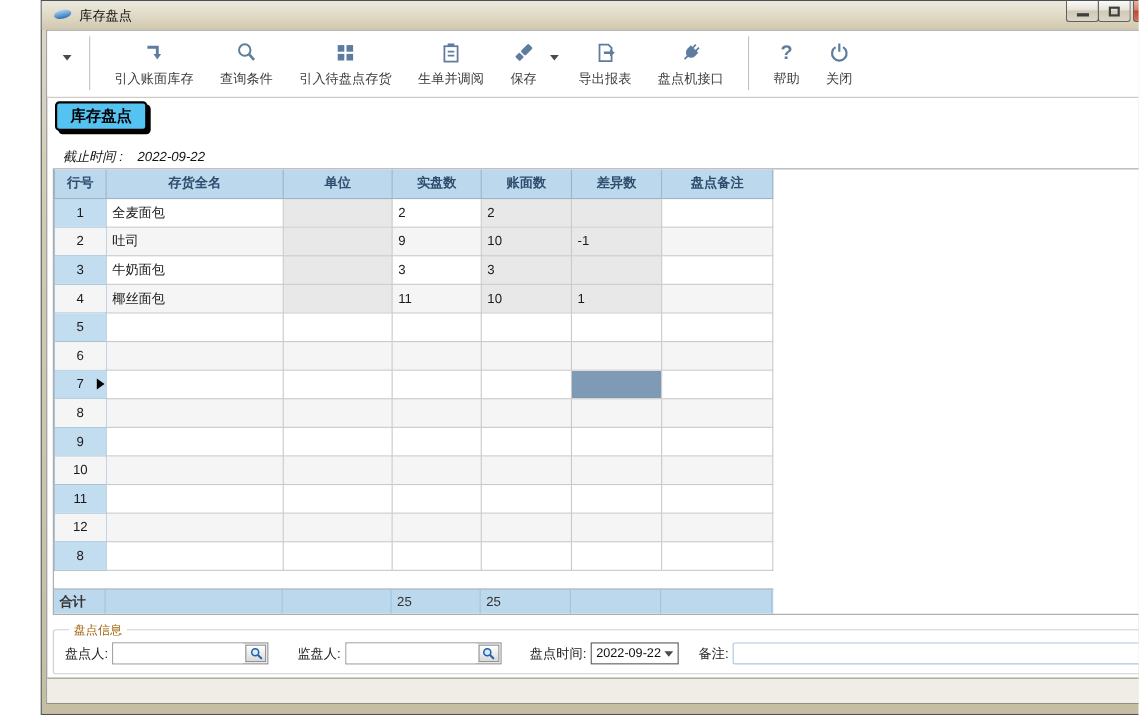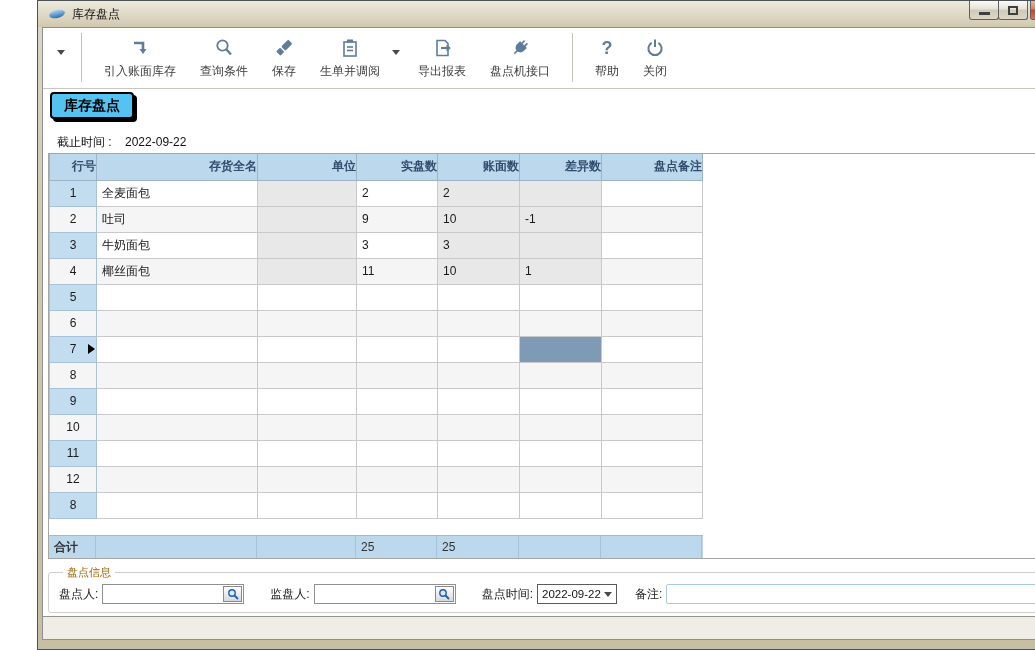--- a/index.html
+++ b/index.html
@@ -51,30 +51,30 @@
   .tri-up { border-left:4px solid transparent; border-right:4px solid transparent;
     border-bottom:5px solid #4a4a4a; }
   .tri-right { border-top:5px solid transparent; border-bottom:5px solid transparent;
     border-left:7px solid #000; }
 
   
   .tab-btn { position:absolute; left:7px; top:64px; height:27px;
     background:var(--tab-blue,#55c3f2); border:2px solid #000; border-radius:4px;
     box-shadow:3px 3px 0 0 #000; font-size:14px; font-weight:bold; color:#000;
     padding:3px 12px 0; cursor:default; }
-  .deadline { position:absolute; left:14px; top:106px; font-size:12px; color:#111; }
+  .deadline { position:absolute; left:14px; top:106px; font-size:12px; color:#111;font-style:italic; }
   .deadline .val { margin-left:10px; }
 
   
   .grid-wrap { position:absolute; left:5px; top:125px; width:1014px; height:406px;
     border:1px solid #a6a6a6; background:#fff; overflow:hidden; }
   table.grid { border-collapse:collapse; table-layout:fixed; font-size:12px; }
   table.grid th { height:26px; background:var(--header-blue,#bcd8ec);
     color:#2f4e6e; font-weight:bold; border:1px solid #9db4c6; border-top:none;
-    text-align:right; }
+    text-align:center; }
   table.grid td { height:26px; border:1px solid #c9c9c9; padding:0 5px;
     color:#1a1a1a; overflow:hidden; white-space:nowrap; background:#fff; }
   table.grid tr.alt td { background:#f5f5f5; }
   table.grid td.rownum { background:#c2dcf0; border-color:#a9c2d8; text-align:center;
     padding:0 2px; position:relative; }
   table.grid td.ro { background:#e8e8e8 !important; }
   table.grid td.sel { background:var(--selection-blue,#7e9ab5) !important; }
   .marker { position:absolute; right:1px; top:50%; margin-top:-5px; }
 
   .total-row { position:absolute; left:0; bottom:0; height:23px; width:654px;
@@ -181,39 +181,50 @@
           <span class="tb-icon">
             <svg width="20" height="20" viewBox="0 0 20 20" fill="none" stroke="currentColor" stroke-width="1.8">
               <circle cx="8.5" cy="7.5" r="5.2"></circle>
               <line x1="12.5" y1="11.5" x2="17" y2="16.5" stroke-width="2.4"></line>
             </svg>
           </span>
           <span class="tb-label">查询条件</span>
         </div>
         <div class="tb-item">
           <span class="tb-icon">
+            <svg width="20" height="20" viewBox="0 0 20 20" fill="currentColor">
+              <rect x="3" y="3" width="6" height="6"></rect>
+              <rect x="11" y="3" width="6" height="6"></rect>
+              <rect x="3" y="11" width="6" height="6"></rect>
+              <rect x="11" y="11" width="6" height="6"></rect>
+            </svg>
+          </span>
+          <span class="tb-label">引入待盘点存货</span>
+        </div>
+        <div class="tb-item">
+          <span class="tb-icon">
+            <svg width="20" height="20" viewBox="0 0 20 20" fill="none" stroke="currentColor" stroke-width="1.6">
+              <rect x="4" y="4" width="12" height="14"></rect>
+              <rect x="7" y="1.5" width="6" height="3" fill="currentColor" stroke="none"></rect>
+              <line x1="7" y1="9" x2="13" y2="9"></line>
+              <line x1="7" y1="12.5" x2="13" y2="12.5"></line>
+            </svg>
+          </span>
+          <span class="tb-label">生单并调阅</span>
+        </div>
+        <div class="tb-item">
+          <span class="tb-icon">
             <svg width="20" height="20" viewBox="0 0 20 20">
               <g transform="rotate(45 10 10)" fill="currentColor">
                 <rect x="7" y="1" width="6" height="10" rx="1.5"></rect>
                 <rect x="7" y="12.5" width="6" height="5.5" rx="1"></rect>
               </g>
             </svg>
           </span>
           <span class="tb-label">保存</span>
-        </div>
-        <div class="tb-item">
-          <span class="tb-icon">
-            <svg width="20" height="20" viewBox="0 0 20 20" fill="none" stroke="currentColor" stroke-width="1.6">
-              <rect x="4" y="4" width="12" height="14"></rect>
-              <rect x="7" y="1.5" width="6" height="3" fill="currentColor" stroke="none"></rect>
-              <line x1="7" y1="9" x2="13" y2="9"></line>
-              <line x1="7" y1="12.5" x2="13" y2="12.5"></line>
-            </svg>
-          </span>
-          <span class="tb-label">生单并调阅</span>
         </div>
         <span class="tb-drop">
           <span class="tri tri-down"></span>
         </span>
         <div class="tb-item">
           <span class="tb-icon">
             <svg width="20" height="20" viewBox="0 0 20 20" fill="none" stroke="currentColor" stroke-width="1.6">
               <path d="M5 2.5 h8 l3 3 V17.5 H5 z"></path>
               <line x1="9" y1="10" x2="15" y2="10" stroke-width="2.2"></line>
               <polygon points="14.5,6.8 19,10 14.5,13.2" fill="currentColor" stroke="none"></polygon>

